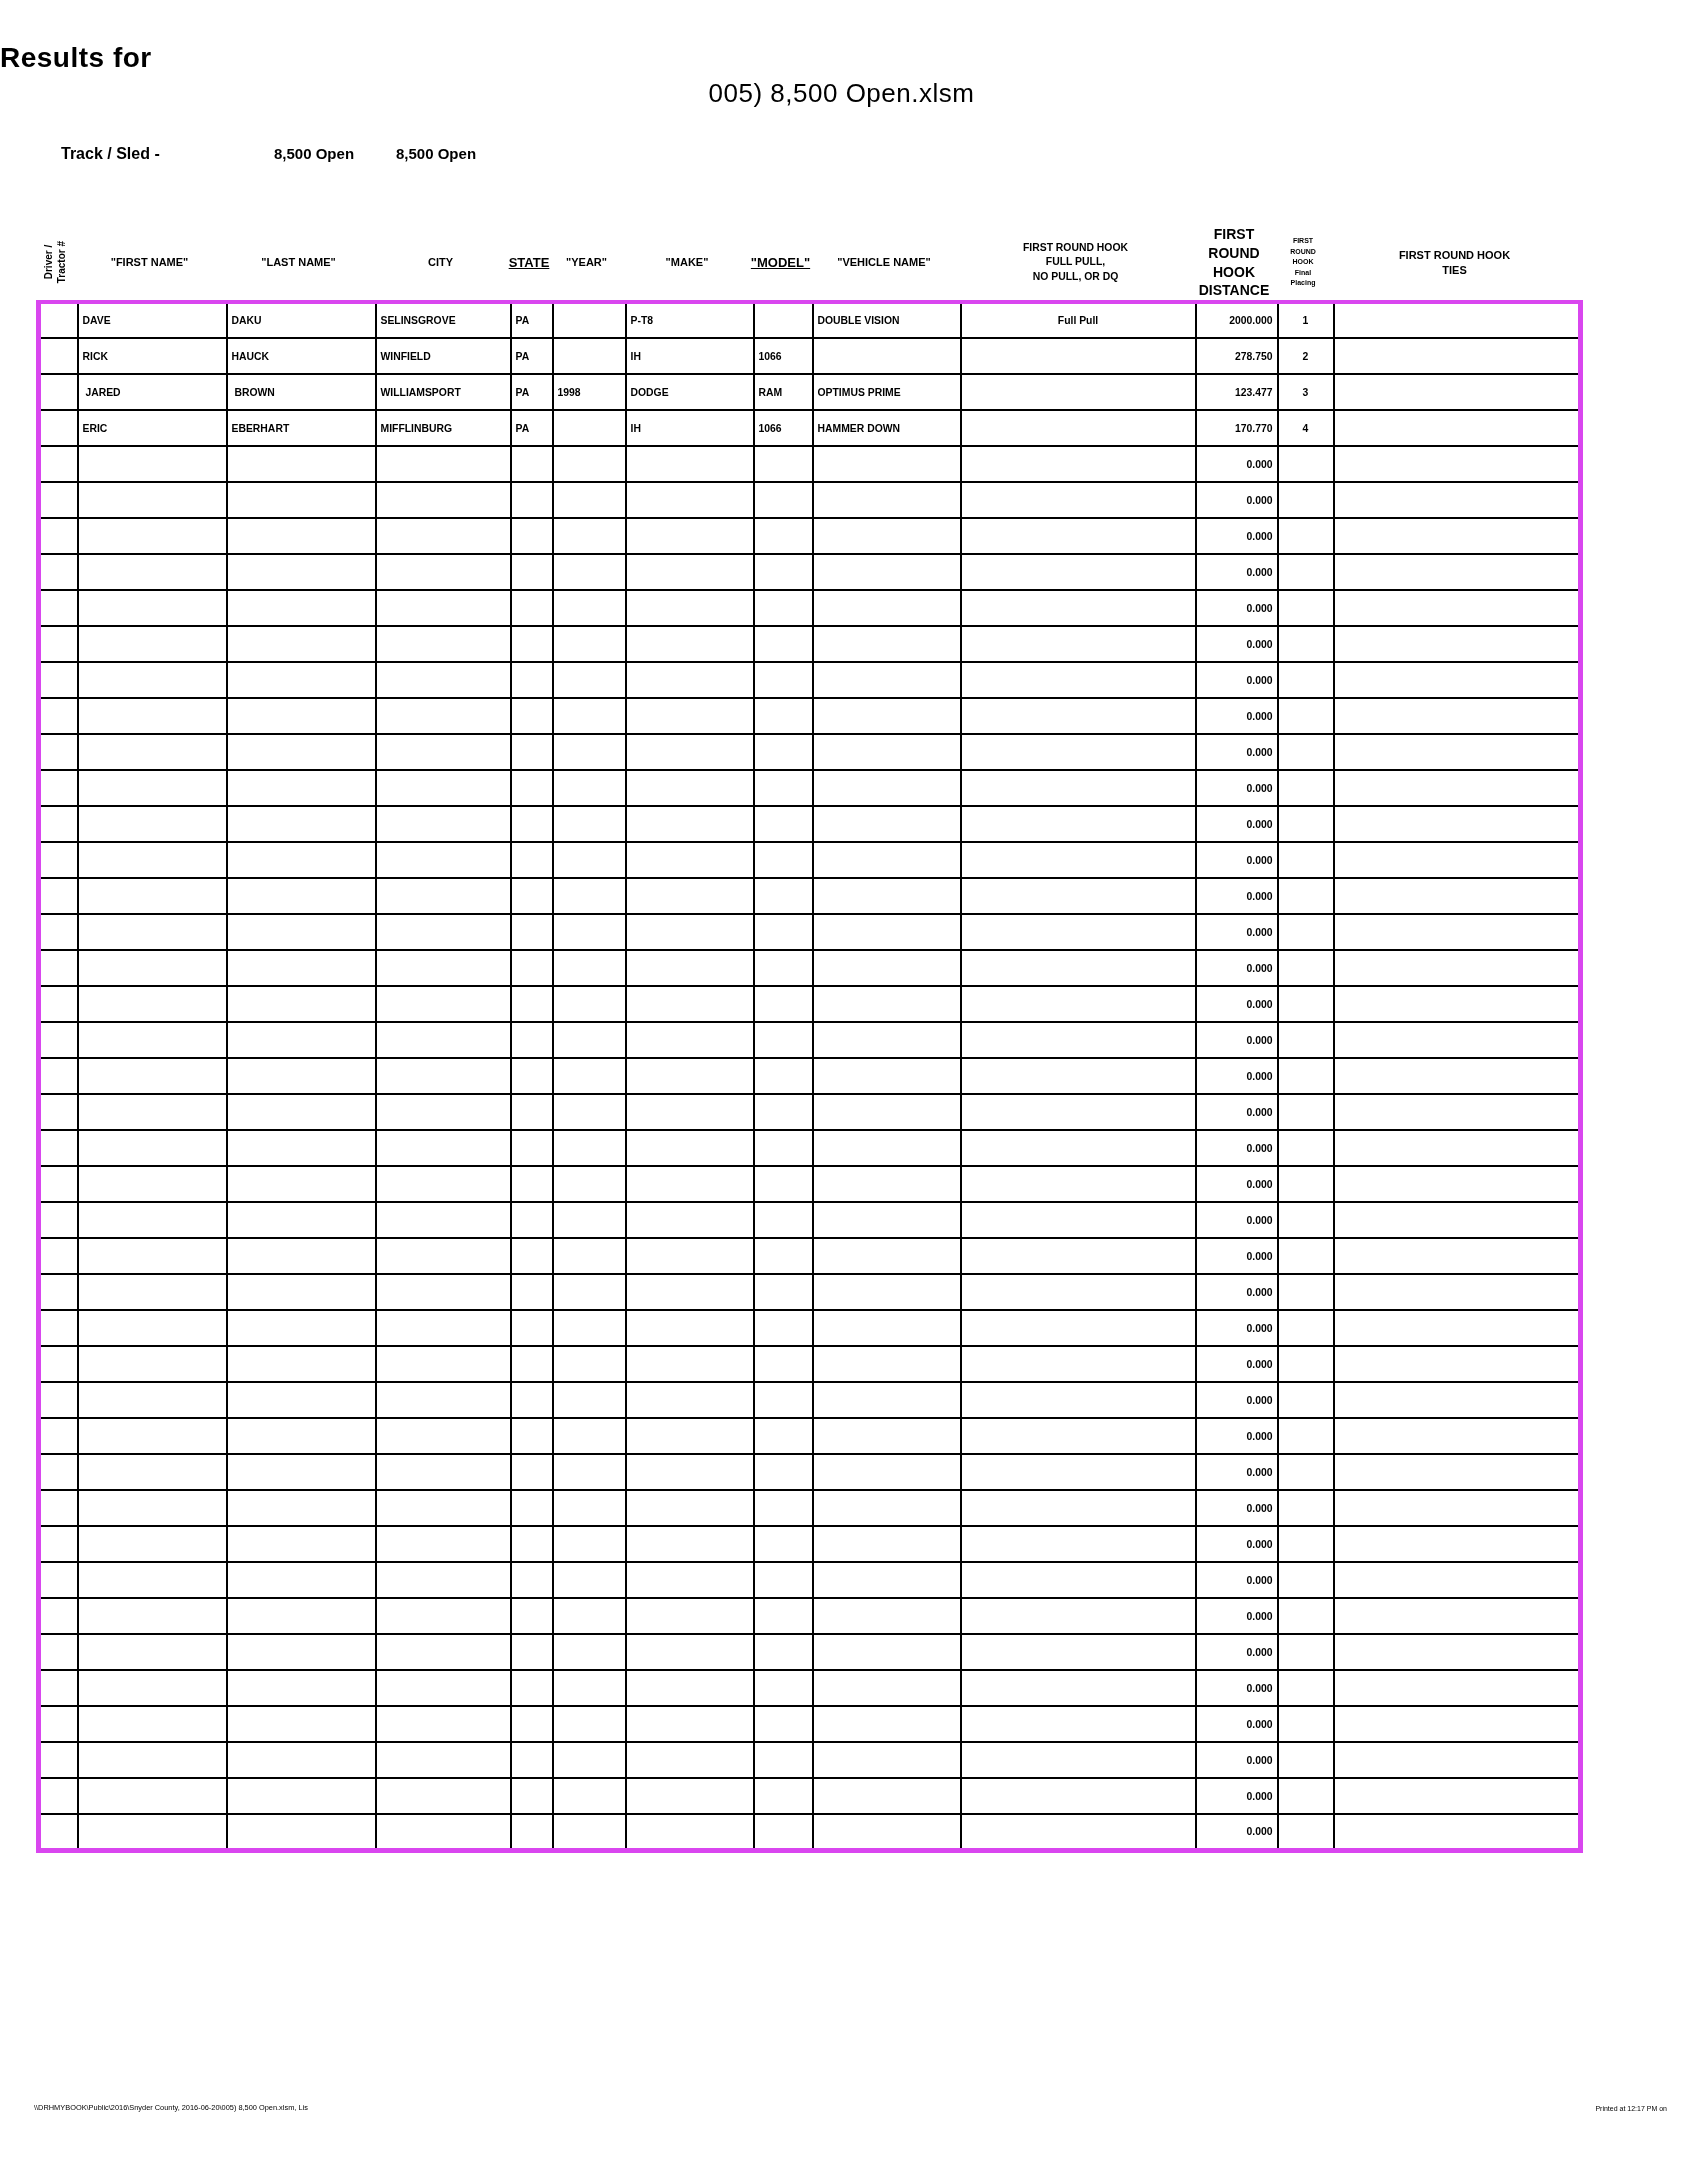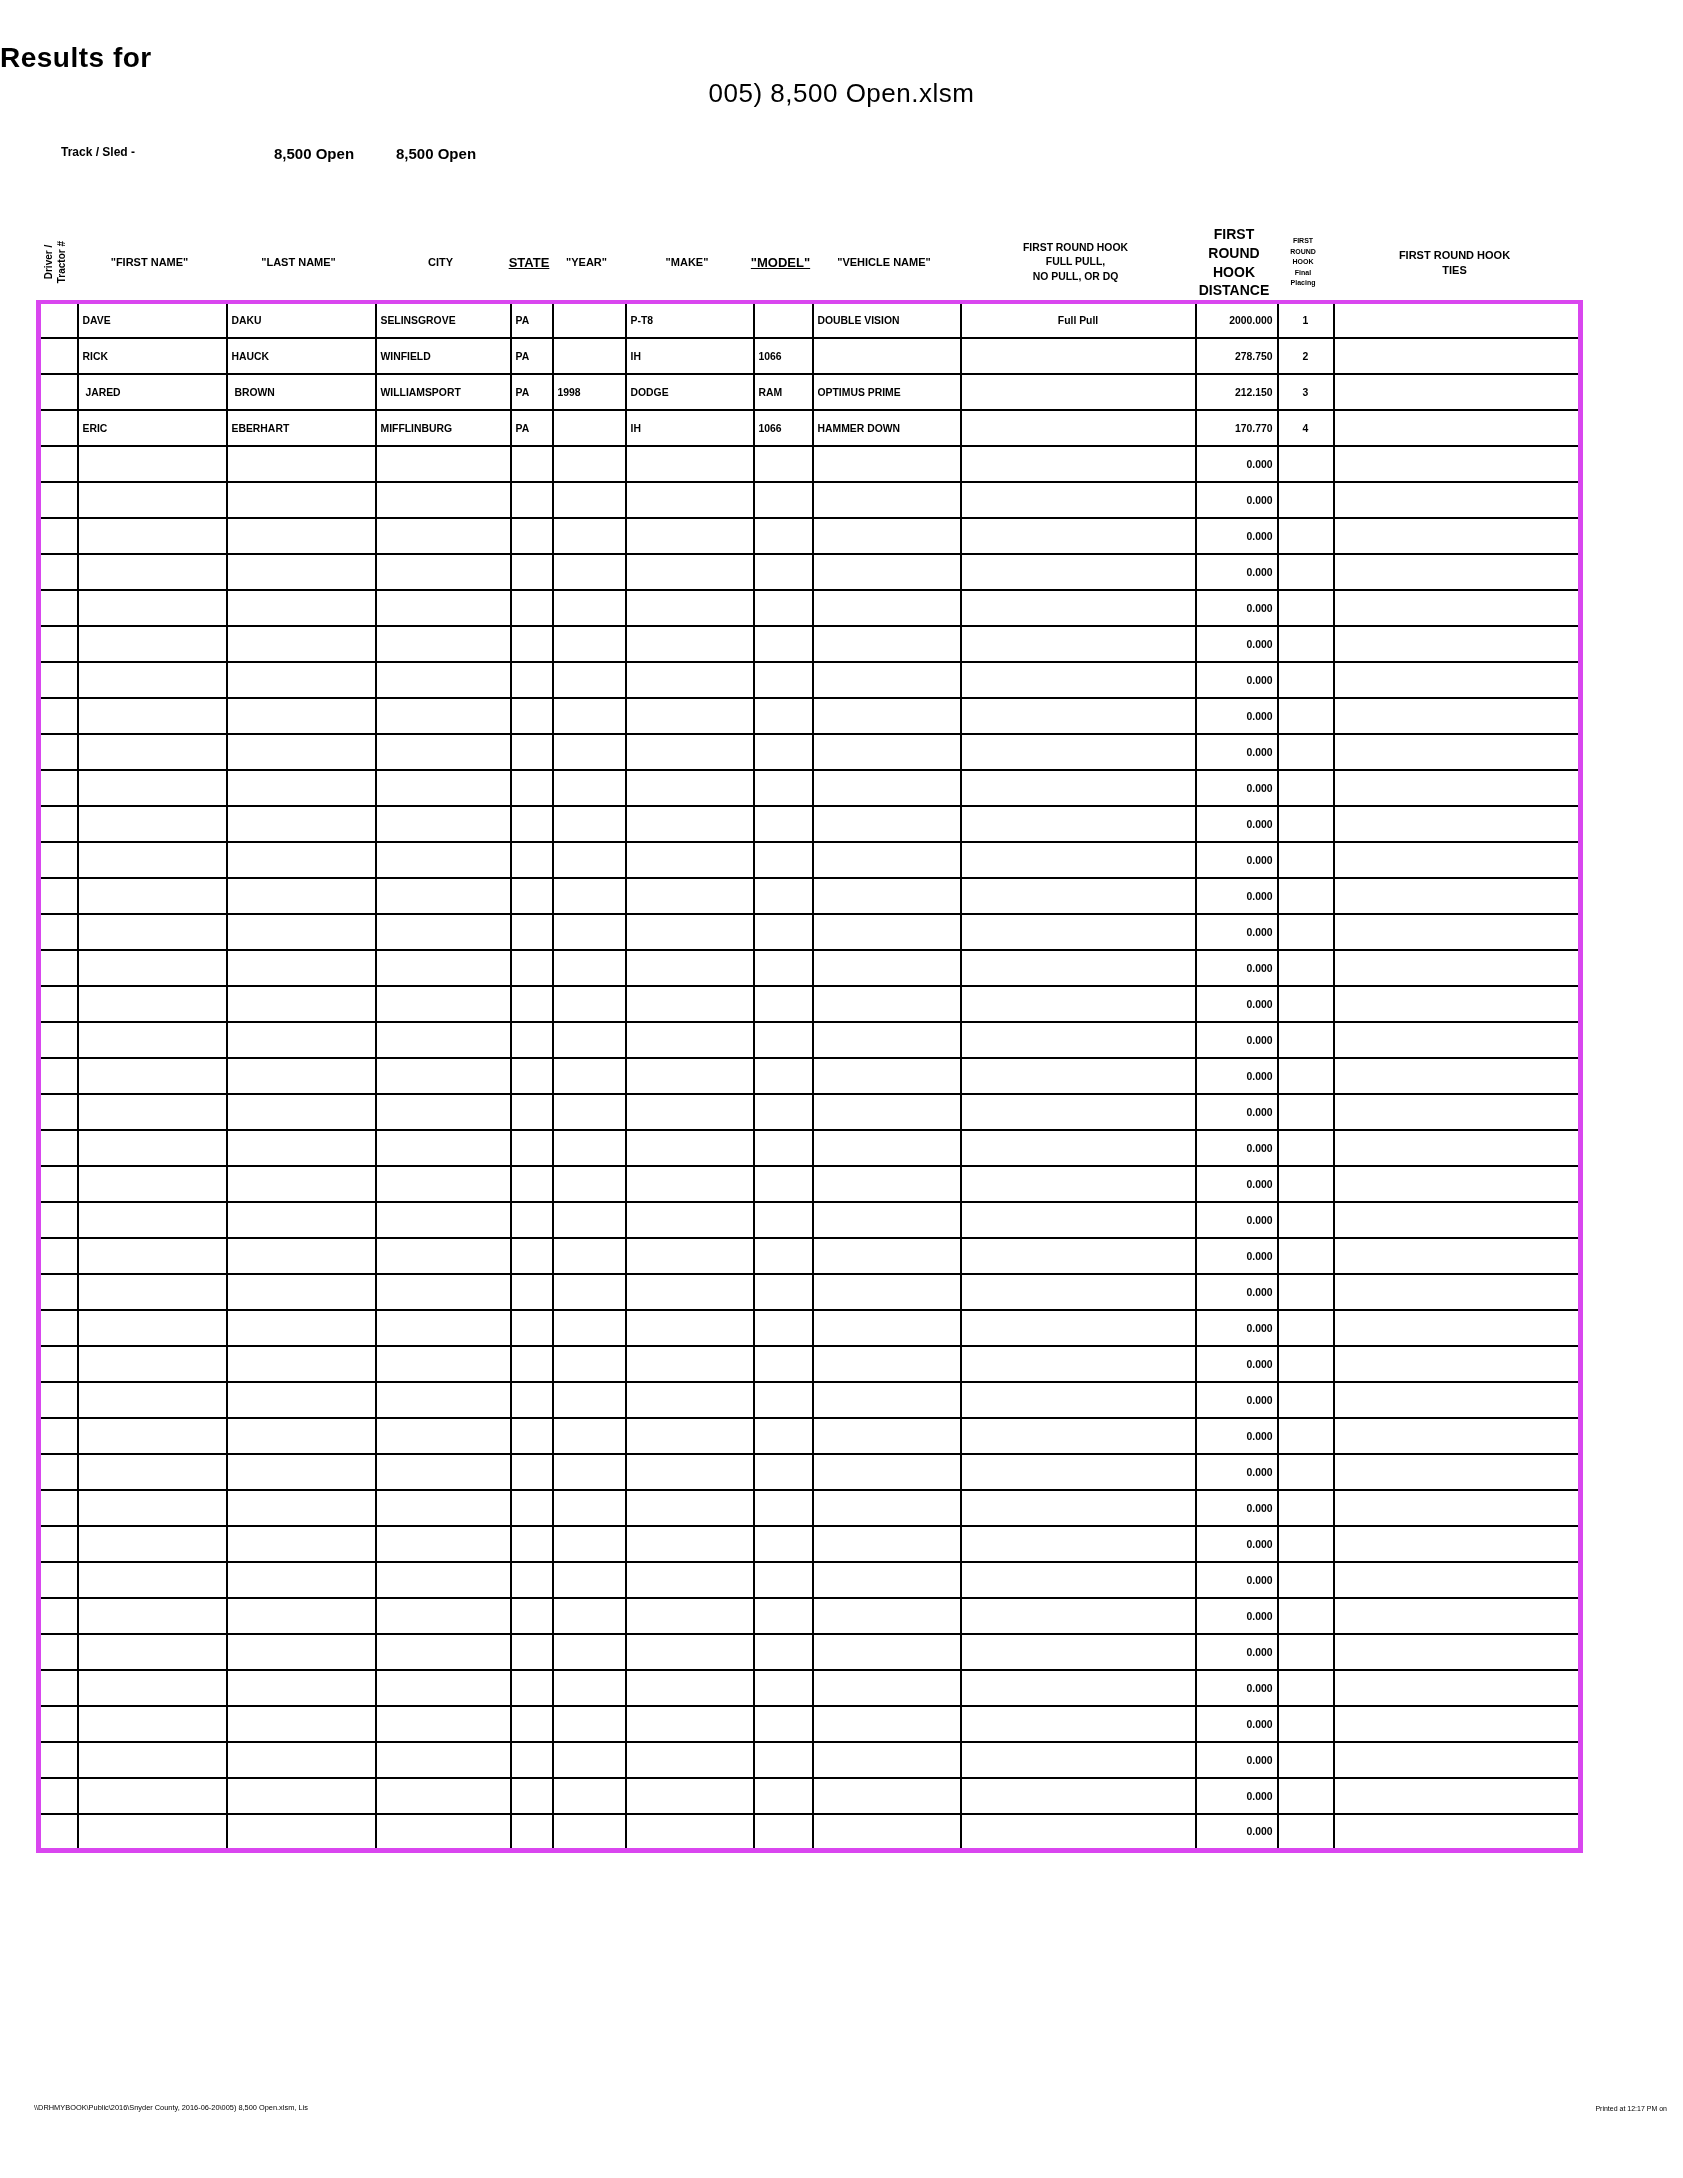--- a/index.html
+++ b/index.html
@@ -12,21 +12,21 @@
   }
   .title1 {
     position: absolute; top: 42px; left: 0; width: 1683px;
     text-align: left; font-size: 28px; font-weight: bold; letter-spacing: 0.5px;
   }
   .title2 {
     position: absolute; top: 78px; left: 0; width: 1683px;
     text-align: center; font-size: 26px; font-weight: normal; letter-spacing: 0.5px;
   }
   .trackline { position: absolute; top: 145px; left: 0; width: 1683px; height: 22px; }
-  .ts-label { position: absolute; left: 61px; font-size: 12px; font-weight: bold; }
+  .ts-label { position: absolute; left: 61px; font-size: 16px; font-weight: bold; }
   .ts-v1   { position: absolute; left: 274px; font-size: 15px; font-weight: bold; }
   .ts-v2   { position: absolute; left: 396px; font-size: 15px; font-weight: bold; }
 
   
   .colheads {
     position: absolute; left: 36px; top: 224px; width: 1540px; height: 77px;
     display: flex; align-items: center;
   }
   .hc {
     display: flex; align-items: center; justify-content: center;
@@ -168,21 +168,21 @@
         <td class="col-driver"></td>
         <td class="col-first_name"> JARED</td>
         <td class="col-last_name"> BROWN</td>
         <td class="col-city">WILLIAMSPORT</td>
         <td class="col-state">PA</td>
         <td class="col-year">1998</td>
         <td class="col-make">DODGE</td>
         <td class="col-model">RAM</td>
         <td class="col-vehicle_name">OPTIMUS PRIME</td>
         <td class="col-full_pull"></td>
-        <td class="col-distance">212.150</td>
+        <td class="col-distance">123.477</td>
         <td class="col-placing">3</td>
         <td class="col-ties"></td>
       </tr>
       <tr>
         <td class="col-driver"></td>
         <td class="col-first_name">ERIC</td>
         <td class="col-last_name">EBERHART</td>
         <td class="col-city">MIFFLINBURG</td>
         <td class="col-state">PA</td>
         <td class="col-year"></td>

